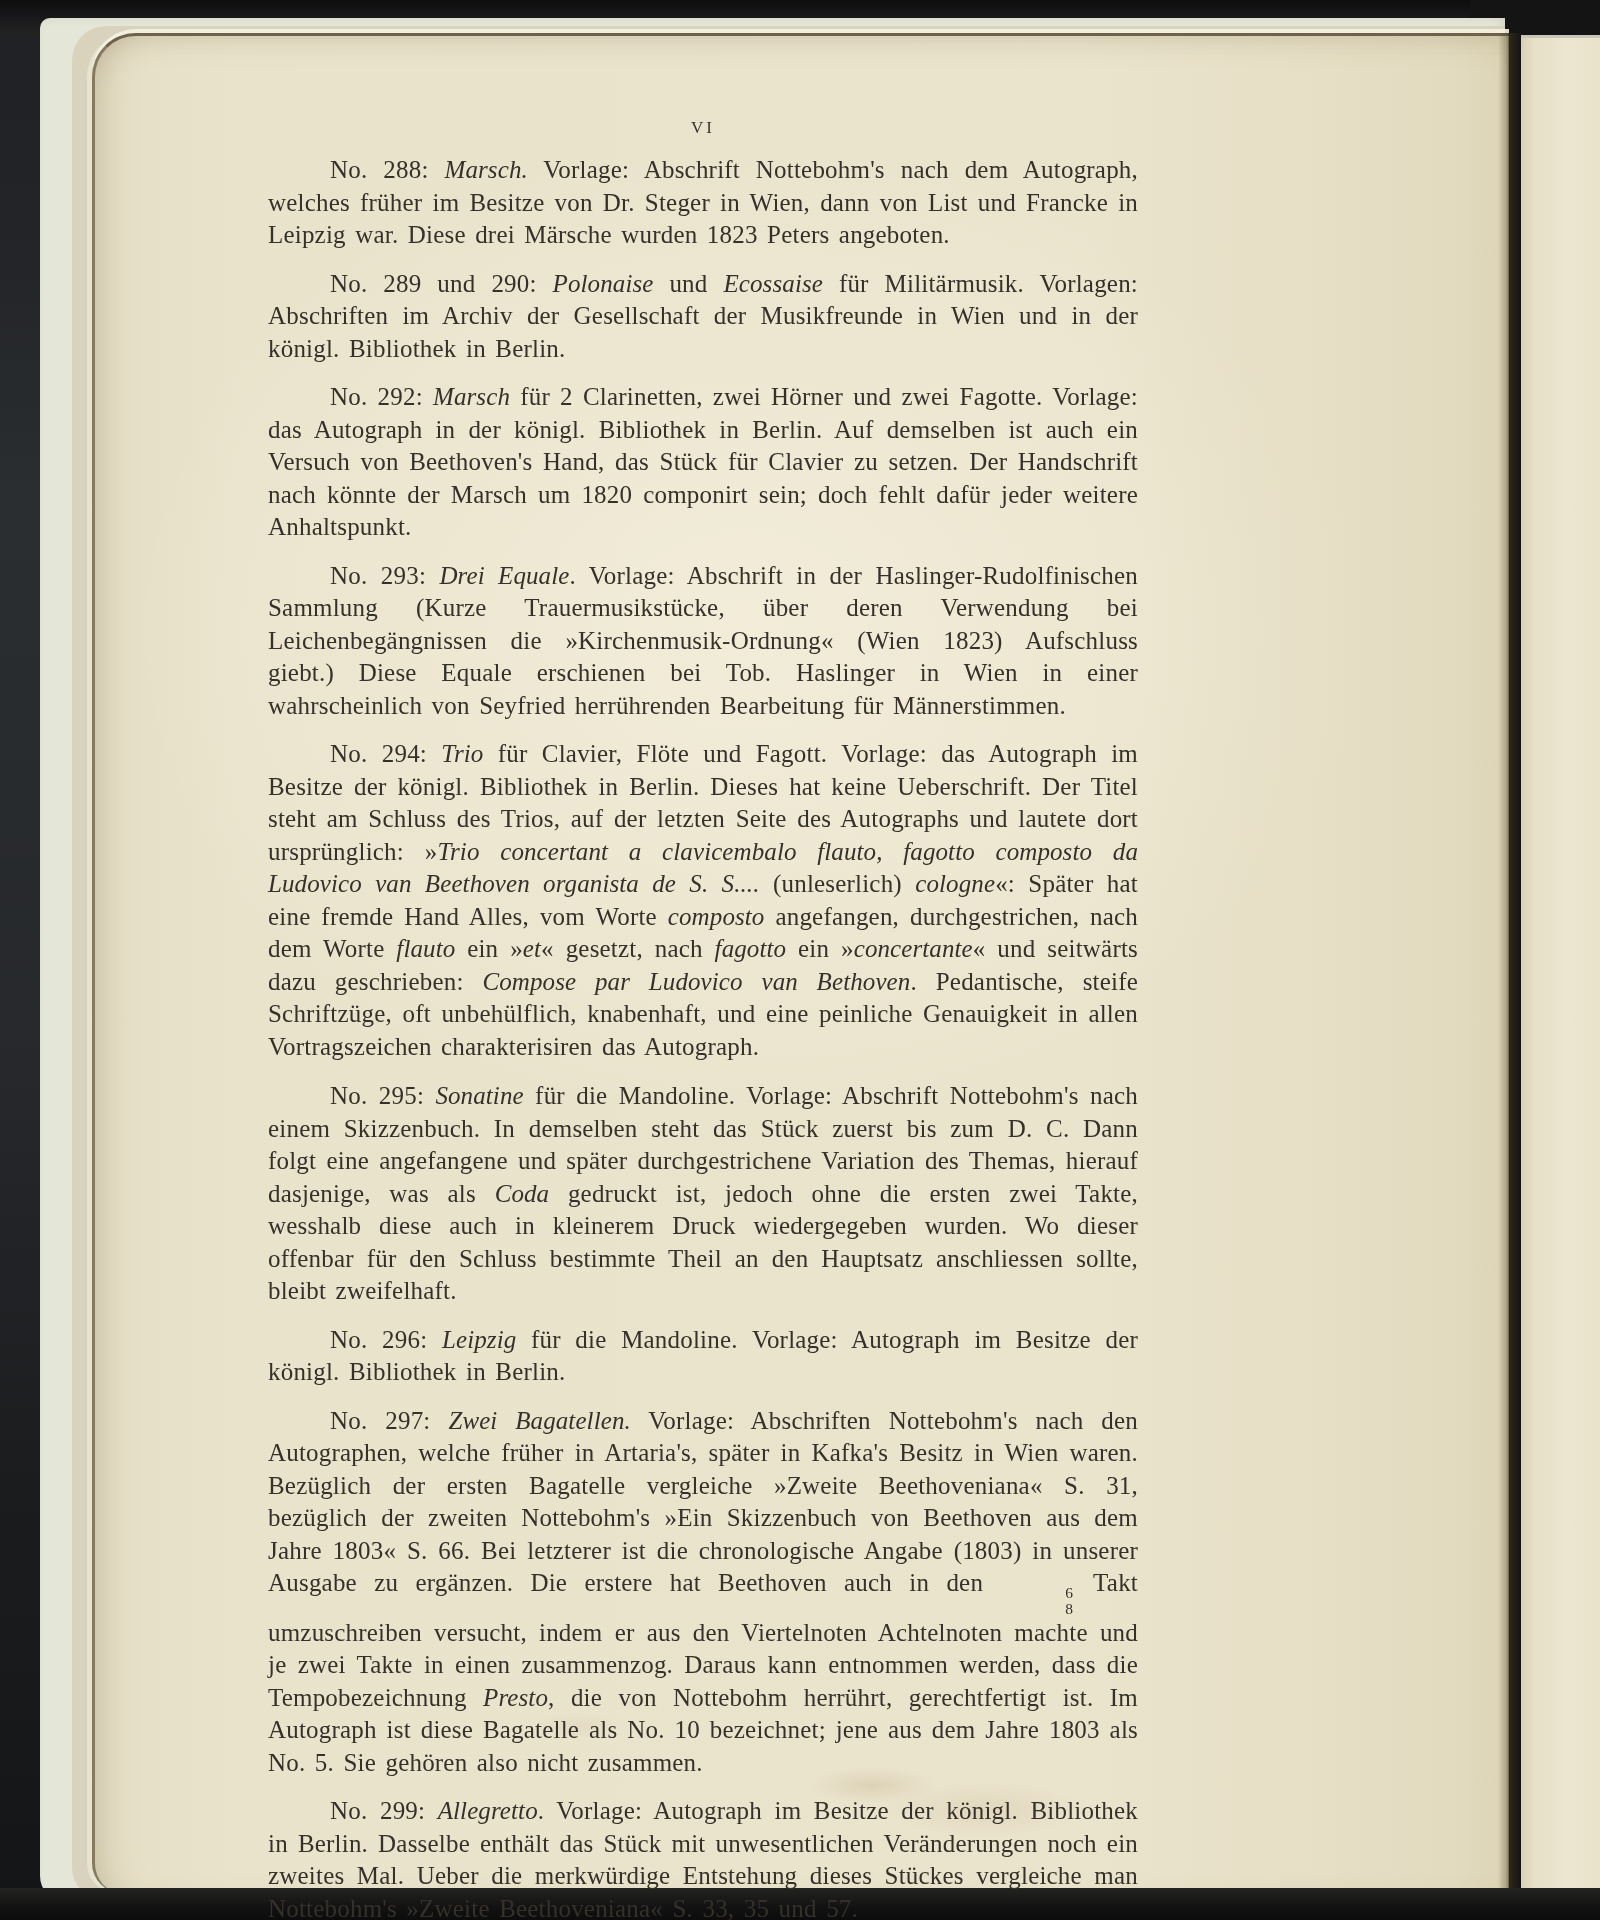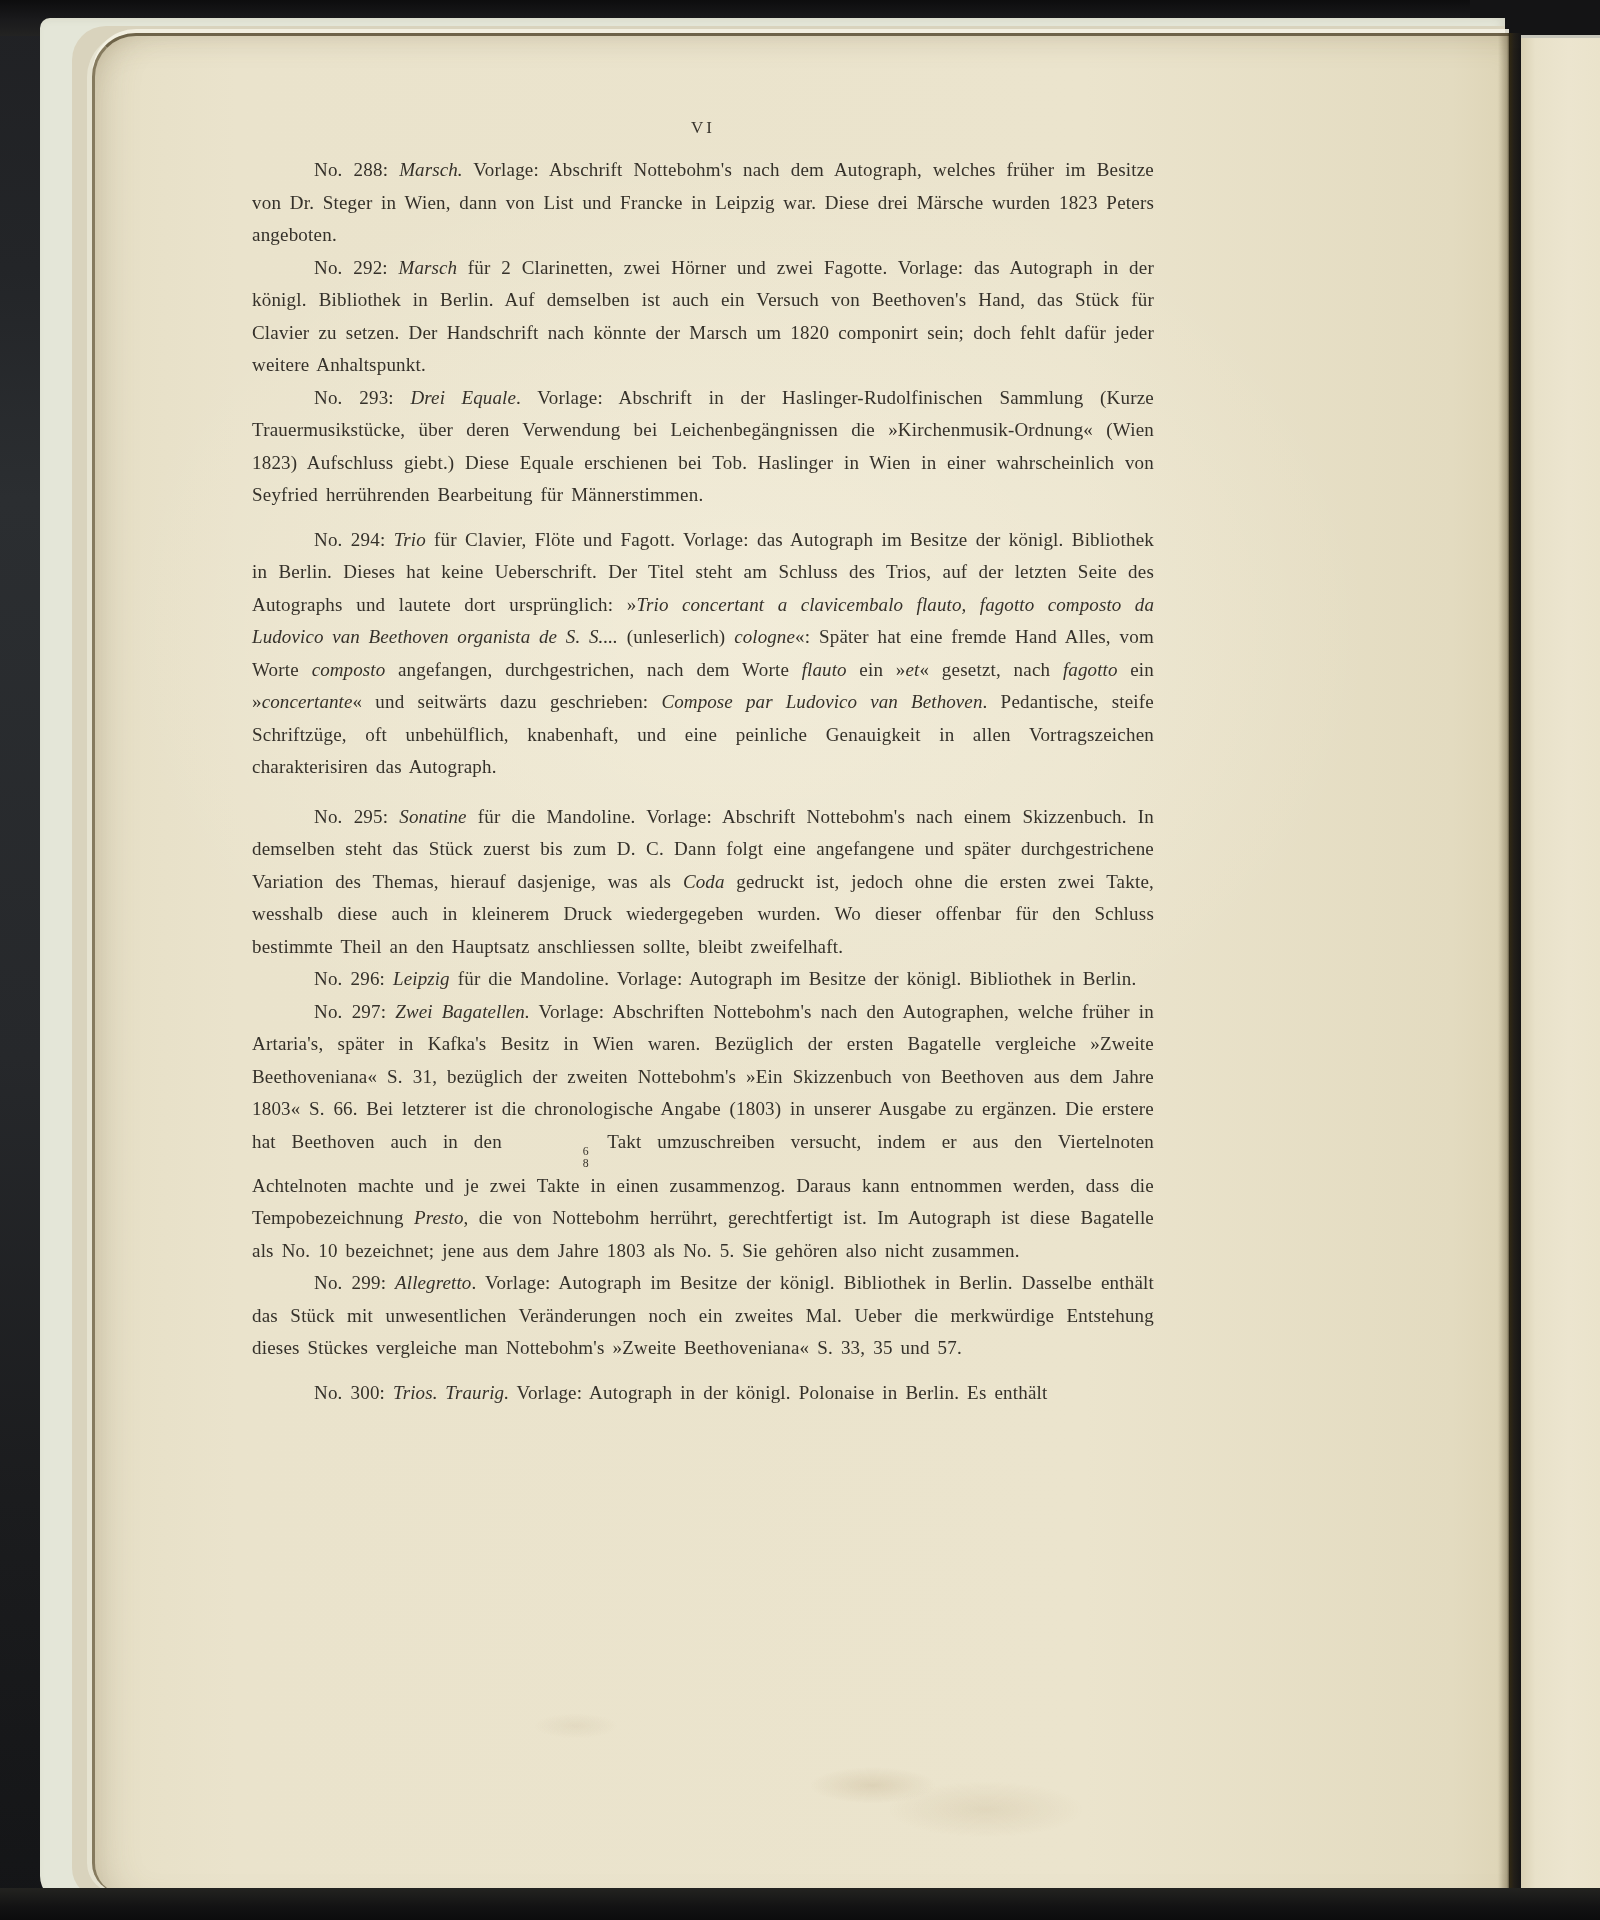--- a/index.html
+++ b/index.html
@@ -75,22 +75,22 @@
   
   .text-block{
     position:absolute;left:252px;top:118px;width:902px;
     color:#35312a;
   }
   .folio{
     text-align:center;font-size:17px;letter-spacing:3px;
     margin:0 0 16px 0;color:#3a362e;
   }
   .para{
-    margin:0;text-align:justify;text-indent:62px;
-    font-size:19px;line-height:32.5px;
+    margin:16px;text-align:justify;text-indent:62px;
+    font-size:25px;line-height:32.5px;
     word-spacing:3px;letter-spacing:.2px;
   }
   .para em{font-style:italic;letter-spacing:.1px;}
   .gap-md{margin-top:12px;}
   .gap-lg{margin-top:17px;}
   .frac{
     display:inline-flex;flex-direction:column;align-items:center;
     vertical-align:-7px;line-height:1.02;font-size:.62em;
     margin:0 3px;
   }
@@ -107,20 +107,21 @@
   <div class="page-under-2"></div>
   <div class="main-page"></div>
   <div class="gutter"></div>
   <div class="next-page"></div>
   <div class="cover-bottom"></div>
 
   <div class="text-block">
     <p class="folio">VI</p>
 
   <p class="para"><span>No. 288: </span><em>Marsch.</em><span>  Vorlage:  Abschrift Nottebohm's nach dem Autograph, welches früher im Besitze von Dr. Steger in Wien, dann von List und Francke in Leipzig war.  Diese drei Märsche wurden 1823 Peters angeboten.</span></p>
+      <p class="para"><span>No. 289 und 290: </span><em>Polonaise</em><span> und </span><em>Ecossaise</em><span> für Militärmusik.  Vorlagen: Abschriften im Archiv der Gesellschaft der Musikfreunde in Wien und in der königl. Bibliothek in Berlin.</span></p>
       <p class="para"><span>No. 292: </span><em>Marsch</em><span> für 2 Clarinetten, zwei Hörner und zwei Fagotte.  Vorlage: das Autograph in der königl. Bibliothek in Berlin. Auf demselben ist auch ein Versuch von Beethoven's Hand, das Stück für Clavier zu setzen.  Der Handschrift nach könnte der Marsch um 1820 componirt sein; doch fehlt dafür jeder weitere Anhaltspunkt.</span></p>
       <p class="para"><span>No. 293: </span><em>Drei Equale</em><span>. Vorlage: Abschrift in der Haslinger-Rudolfinischen Sammlung  (Kurze Trauermusikstücke, über deren Verwendung bei Leichenbegängnissen die »Kirchenmusik-Ordnung« (Wien 1823) Aufschluss giebt.) Diese Equale erschienen bei Tob. Haslinger in Wien in einer wahrscheinlich von Seyfried herrührenden Bearbeitung für Männerstimmen.</span></p>
       <p class="para gap-md"><span>No. 294: </span><em>Trio</em><span> für Clavier,  Flöte und Fagott. Vorlage: das Autograph im Besitze der königl. Bibliothek in Berlin. Dieses hat keine Ueberschrift.  Der Titel steht am Schluss des Trios, auf der letzten Seite des Autographs und lautete dort ursprünglich: »</span><em>Trio concertant a clavicembalo flauto, fagotto composto da Ludovico van Beethoven organista de S. S....</em><span> (unleserlich) </span><em>cologne</em><span>«:  Später hat eine fremde Hand Alles, vom Worte </span><em>composto</em><span> angefangen, durchgestrichen, nach dem Worte </span><em>flauto</em><span> ein »</span><em>et</em><span>« gesetzt, nach </span><em>fagotto</em><span> ein »</span><em>concertante</em><span>« und seitwärts dazu geschrieben: </span><em>Compose par Ludovico van Bethoven</em><span>.  Pedantische, steife Schriftzüge, oft unbehülflich, knabenhaft, und eine peinliche Genauigkeit in allen Vortragszeichen charakterisiren das Autograph.</span></p>
       <p class="para gap-lg"><span>No. 295: </span><em>Sonatine</em><span> für die Mandoline.  Vorlage: Abschrift Nottebohm's nach einem Skizzenbuch. In demselben steht das Stück zuerst bis zum D. C.  Dann folgt eine angefangene und später durchgestrichene Variation des Themas, hierauf dasjenige, was als </span><em>Coda</em><span> gedruckt ist, jedoch ohne die ersten zwei Takte, wesshalb diese auch in kleinerem Druck wiedergegeben wurden.  Wo dieser offenbar für den Schluss bestimmte Theil an den Hauptsatz anschliessen sollte, bleibt zweifelhaft.</span></p>
       <p class="para"><span>No. 296: </span><em>Leipzig</em><span> für die Mandoline.  Vorlage:  Autograph im Besitze der königl. Bibliothek in Berlin.</span></p>
       <p class="para"><span>No. 297: </span><em>Zwei Bagatellen.</em><span>  Vorlage: Abschriften Nottebohm's nach den Autographen, welche früher in Artaria's, später in Kafka's Besitz in Wien waren.  Bezüglich der ersten Bagatelle vergleiche »Zweite Beethoveniana« S. 31, bezüglich der zweiten Nottebohm's »Ein Skizzenbuch von Beethoven aus dem Jahre 1803« S. 66.  Bei letzterer ist die chronologische Angabe (1803) in unserer Ausgabe zu ergänzen.  Die erstere hat Beethoven auch in den </span><span class="frac">
           <span class="num">6</span>
           <span class="den">8</span>
         </span><span> Takt umzuschreiben versucht, indem er aus den Viertelnoten Achtelnoten machte und je zwei Takte in einen zusammenzog.  Daraus kann entnommen werden, dass die Tempobezeichnung </span><em>Presto</em><span>, die von Nottebohm herrührt, gerechtfertigt ist. Im Autograph ist diese Bagatelle als No. 10 bezeichnet;  jene  aus  dem Jahre 1803 als No. 5.  Sie gehören also nicht zusammen.</span></p>
       <p class="para"><span>No. 299: </span><em>Allegretto</em><span>. Vorlage:  Autograph im Besitze der königl. Bibliothek in Berlin.  Dasselbe enthält das Stück mit unwesentlichen Veränderungen noch ein zweites Mal.  Ueber die merkwürdige Entstehung dieses Stückes vergleiche man Nottebohm's »Zweite Beethoveniana« S. 33, 35 und 57.</span></p>

